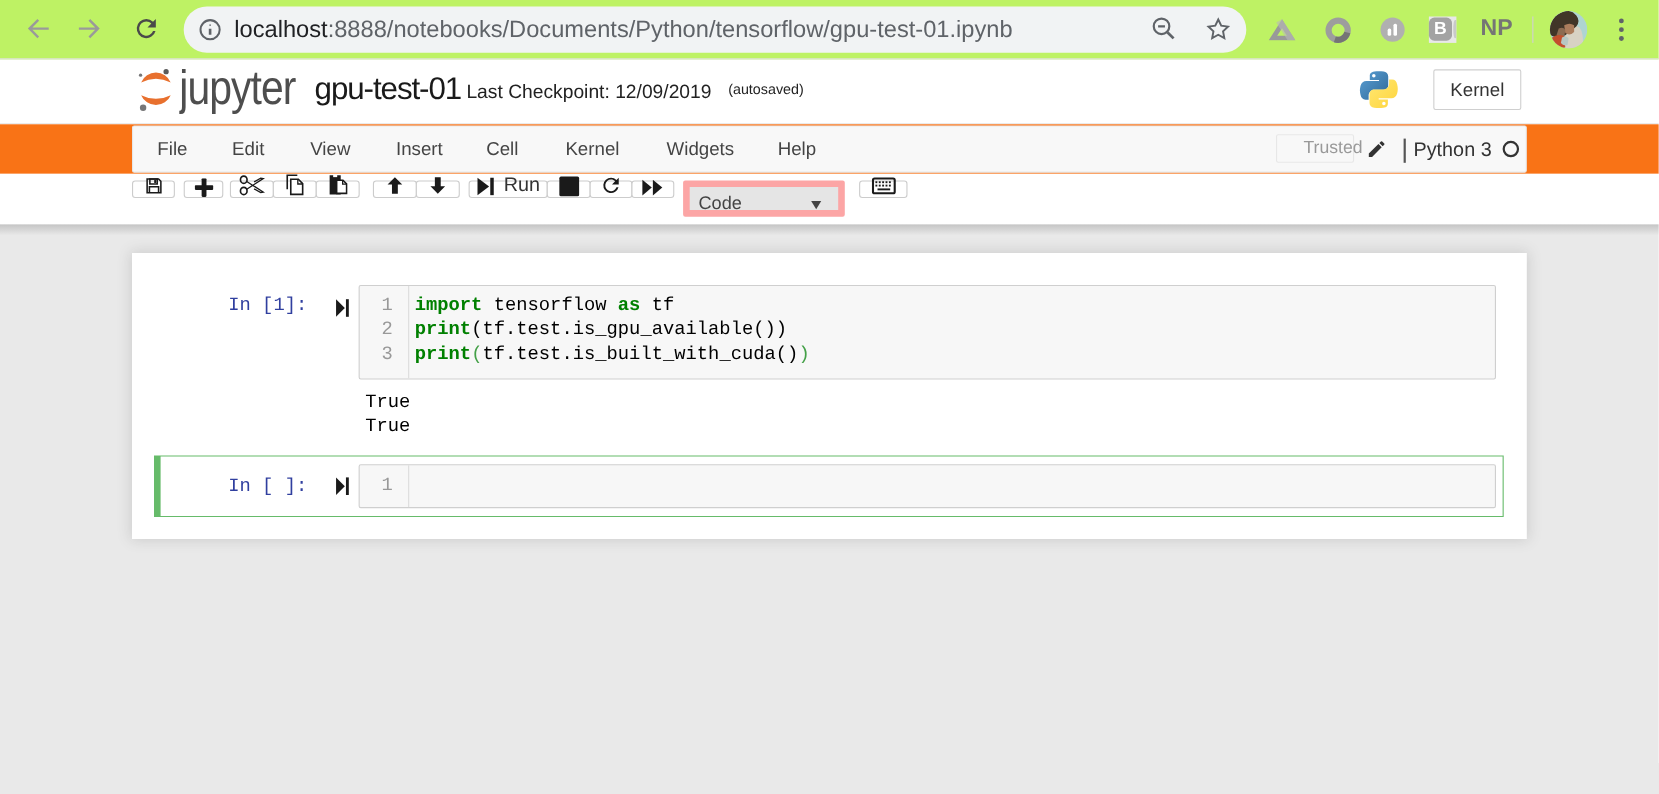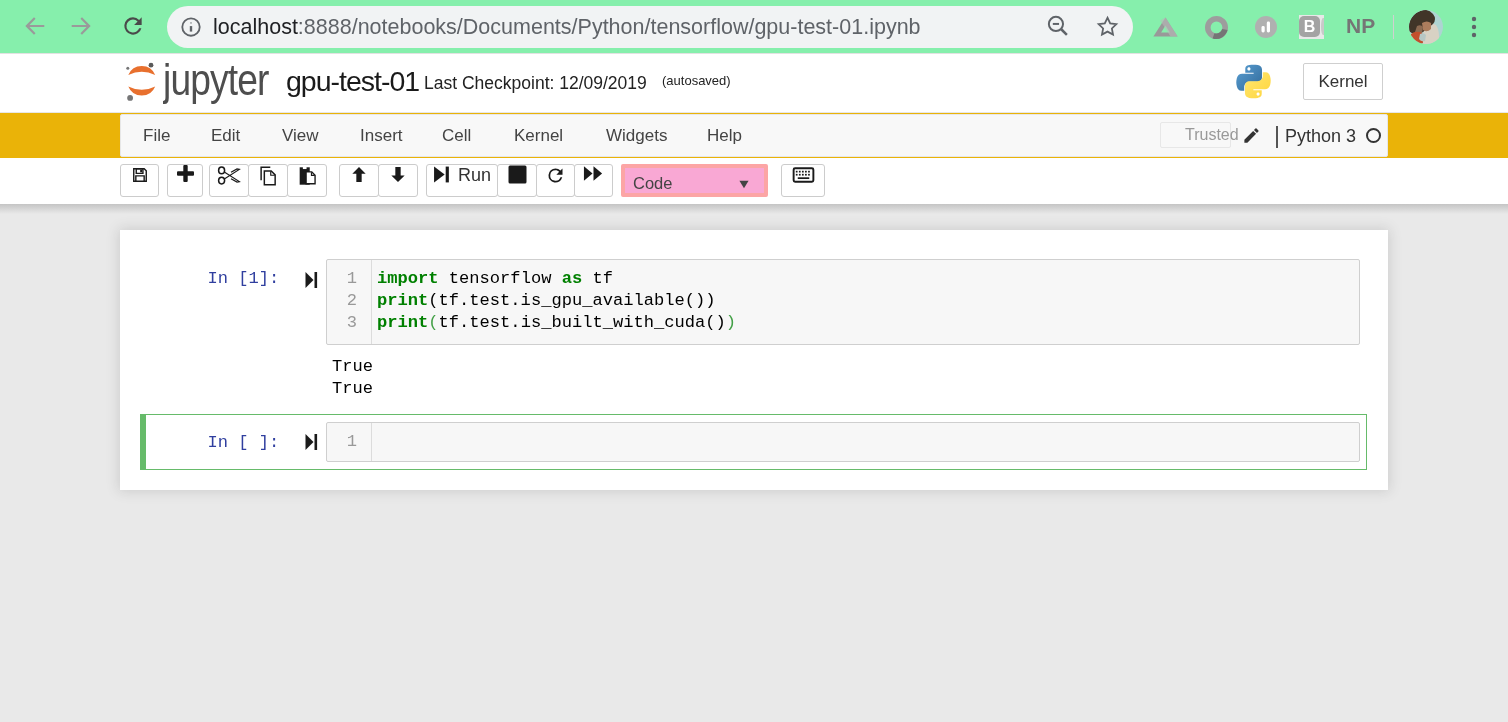--- a/index.html
+++ b/index.html
@@ -1,53 +1,53 @@
 <!DOCTYPE html>
 <html><head>
 <meta charset="utf-8">
 <style>
 * { margin:0; padding:0; box-sizing:border-box; }
 html,body { -webkit-font-smoothing:antialiased; width:1508px; height:722px; overflow:hidden; background:#fff;
   font-family:"Liberation Sans", sans-serif; }
 #root { position:relative; width:1508px; height:722px; }
 .abs { position:absolute; }
 
-#chrome { position:absolute; left:0; top:0; width:1508px; height:54px; background:#86efac;
+#chrome { position:absolute; left:0; top:0; width:1508px; height:54px; background:#bef264;
   border-bottom:1px solid #e2e2e2; }
 #pill { position:absolute; left:167px; top:6px; width:966px; height:42px; border-radius:21px;
   background:#f1f3f4; }
 #urltext { position:absolute; left:213px; top:0; height:54px; line-height:55px;
   font-size:21.5px; color:#5f6368; white-space:nowrap; letter-spacing:0; }
 #urltext b { color:#202124; font-weight:400; }
 
 #jheader { position:absolute; left:0; top:55px; width:1508px; height:58px; background:#fff;
   border-bottom:1px solid #e7e7e7; }
 #jtitle { position:absolute; left:286px; top:12.5px; font-size:28.5px; line-height:26px; letter-spacing:-1px; color:#1a1a1a; }
 #jchk { position:absolute; left:424px; top:18px; font-size:17.5px; color:#222; }
 #jauto { position:absolute; left:662px; top:18px; font-size:13px; color:#222; }
 #logout { position:absolute; left:1303px; top:8px; width:80px; height:37px; background:#fff;
   border:1px solid #cfcfcf; border-radius:2px; font-size:17px; color:#333; text-align:center;
   line-height:35px; }
 
-#menurow { position:absolute; left:0; top:113px; width:1508px; height:45px; background:#eab308; }
+#menurow { position:absolute; left:0; top:113px; width:1508px; height:45px; background:#f97316; }
 #menustrip { position:absolute; left:120px; top:1px; width:1268px; height:43px;
   background:#f8f8f8; border:1px solid #e7e7e7; border-radius:2px; }
 .mitem { position:absolute; top:0; height:41px; line-height:41px; font-size:17px; color:#444; }
 #trusted { position:absolute; left:1039px; top:7px; width:71px; height:26px; border:1px solid #e7e7e7;
   border-radius:2px; color:#999; font-size:16px; text-align:center; line-height:24px; background:#f8f8f8;padding-left:24px;}
 #kdivider { position:absolute; left:1155px; top:11px; width:2px; height:22px; background:#555; }
 #kname { position:absolute; left:1164px; top:0; height:41px; line-height:42px; font-size:18px; color:#333; }
 #kcircle { position:absolute; left:1245px; top:13px; width:15px; height:15px; border:2px solid #333;
   border-radius:50%; }
 
 #toolbar { position:absolute; left:0; top:158px; width:1508px; height:46px; background:#fff; }
-.tbtn { position:absolute; top:6px; height:33px; background:#fff; border:1px solid #ccc;
-  border-radius:3px; display:flex; align-items:flex-start; justify-content:center; }
-#tsel { position:absolute; left:621px; top:6px; width:147px; height:33px; background:#f9a8d4;
-  border:4px solid #fca5a5; border-radius:2px; font-size:16.5px; color:#444; line-height:31px;
+.tbtn { position:absolute; top:6px; height:16px; background:#fff; border:1px solid #ccc;
+  border-radius:3px; display:flex; align-items:flex-end; justify-content:center; }
+#tsel { position:absolute; left:621px; top:6px; width:147px; height:33px; background:#e5e5e5;
+  border:6px solid #fca5a5; border-radius:2px; font-size:16.5px; color:#444; line-height:31px;
   padding-left:8px; }
 #tsel .car { position:absolute; right:14px; top:0px; font-size:13px; color:#333; }
 
 #site { position:absolute; left:0; top:204px; width:1508px; height:518px; background:#e9e9e9; }
 #siteshadow { position:absolute; left:0; top:0; width:1508px; height:10px;
   background:linear-gradient(rgba(87,87,87,0.25), rgba(87,87,87,0)); }
 #nbc { position:absolute; left:120px; top:26px; width:1268px; height:260px; background:#fff;
   box-shadow:0 0 12px 1px rgba(87,87,87,0.2); }
 
 .mono { font-family:"Liberation Mono", monospace; font-size:17.1px; line-height:22px; }

